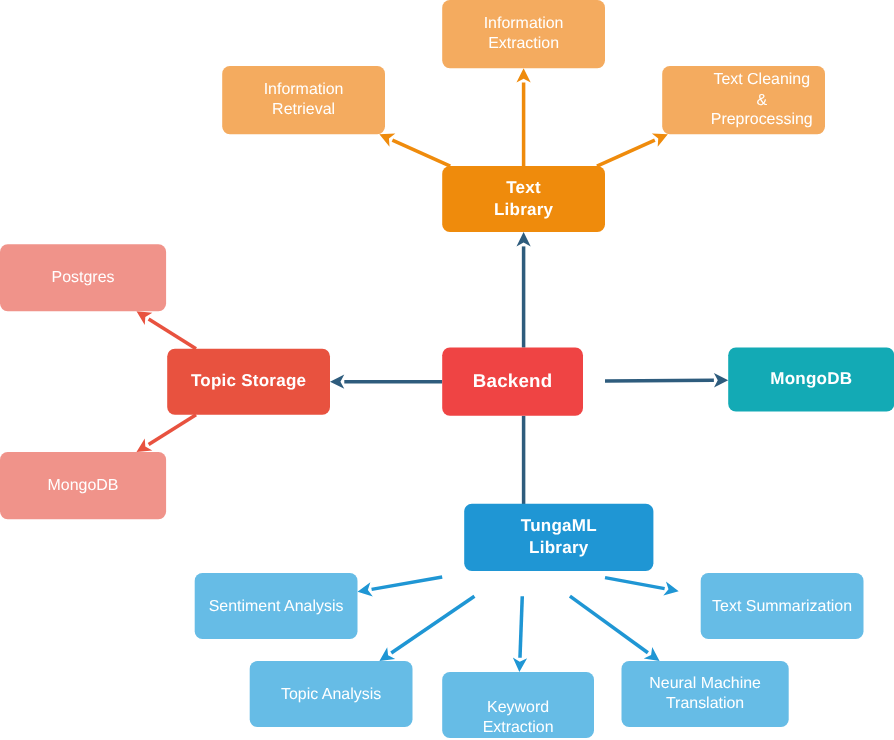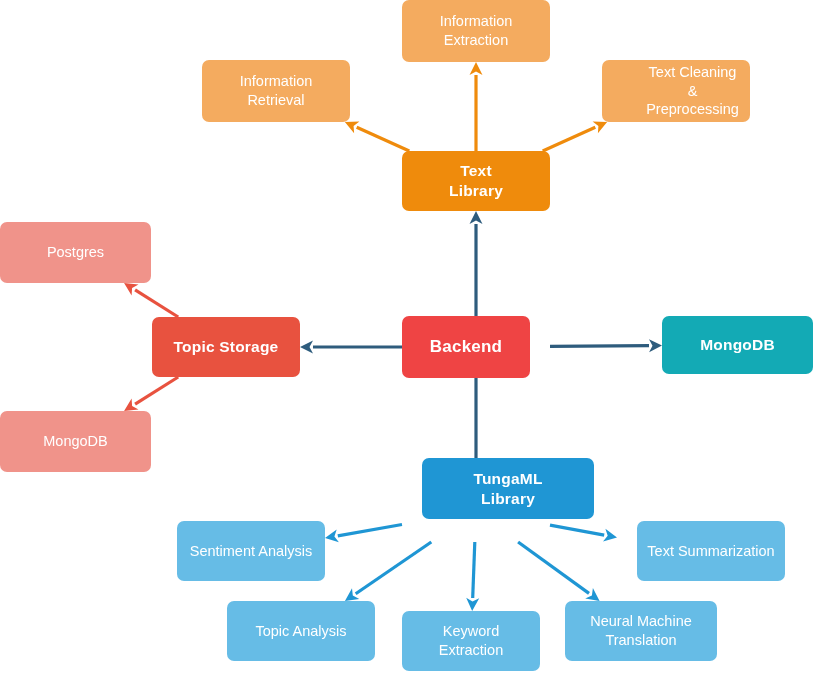--- a/index.html
+++ b/index.html
@@ -149,21 +149,21 @@
       </div>
       <div class="node n-plain" style="left: 177px; top: 521px; width: 148px; height: 60px; background: rgb(102, 188, 230);">
         <span class="label">Sentiment Analysis</span>
       </div>
       <div class="node n-plain" style="left: 617px; top: 521px; width: 148px; height: 60px; background: rgb(102, 188, 230); margin-left: 20px;">
         <span class="label">Text Summarization</span>
       </div>
       <div class="node n-plain" style="left: 227px; top: 601px; width: 148px; height: 60px; background: rgb(102, 188, 230);">
         <span class="label">Topic Analysis</span>
       </div>
-      <div class="node n-plain" style="left: 402px; top: 611px; width: 138px; height: 60px; background: rgb(102, 188, 230);">
+      <div class="node n-plain" style="left: 402px; top: 611px; width: 138px; height: 60px; background: rgb(102, 188, 230); align-items: flex-end;">
         <span class="label">Keyword Extraction</span>
       </div>
       <div class="node n-plain" style="left: 565px; top: 601px; width: 152px; height: 60px; background: rgb(102, 188, 230);">
         <span class="label">Neural Machine
 Translation</span>
       </div>
     </div>
 
 </div>
 

